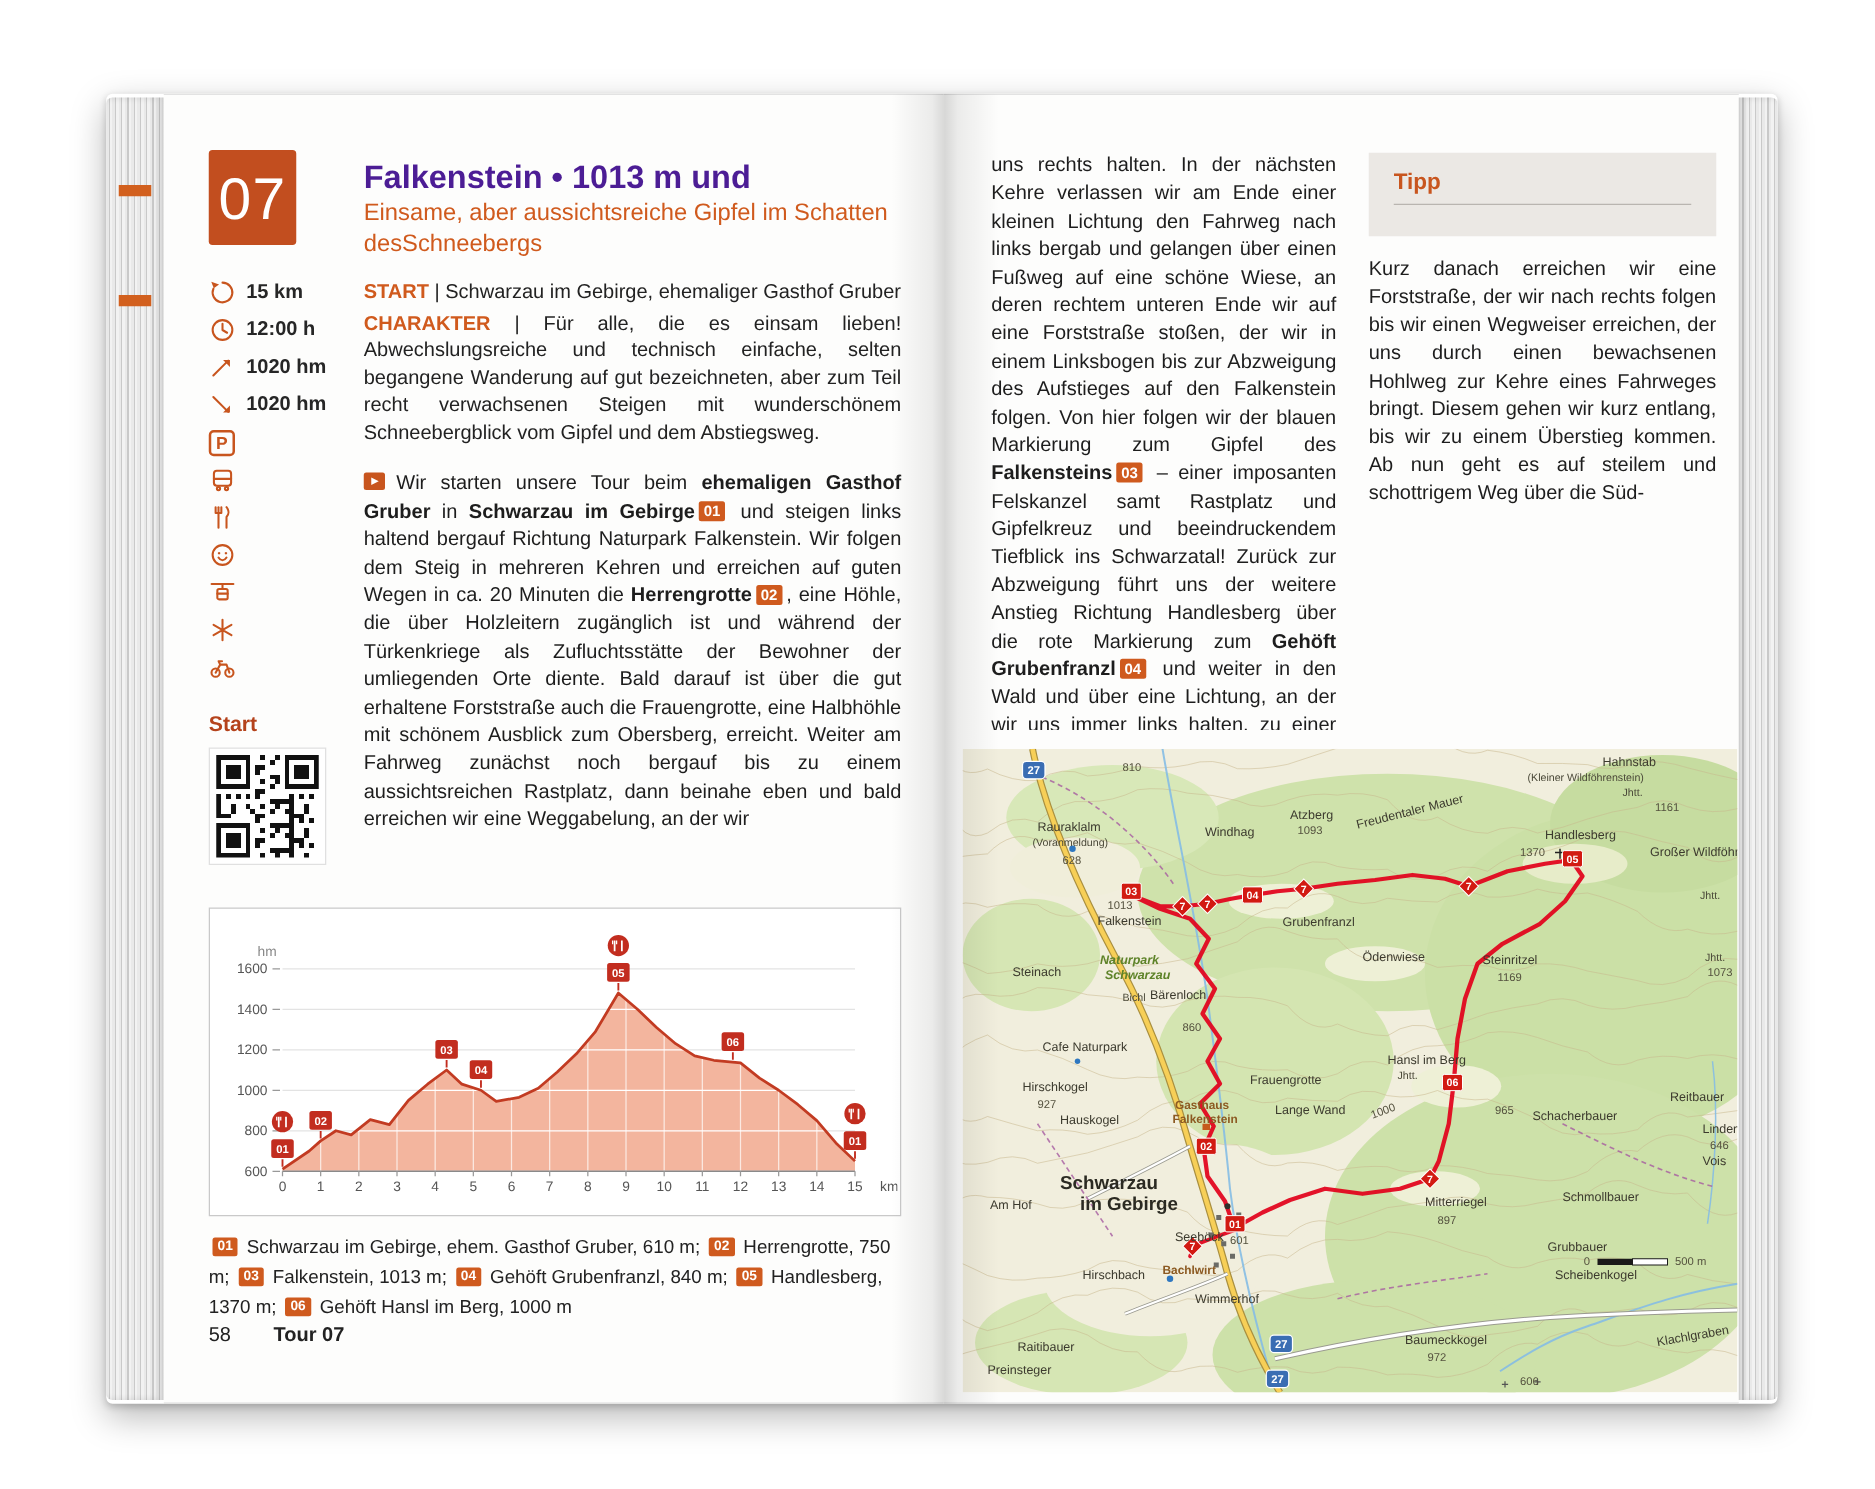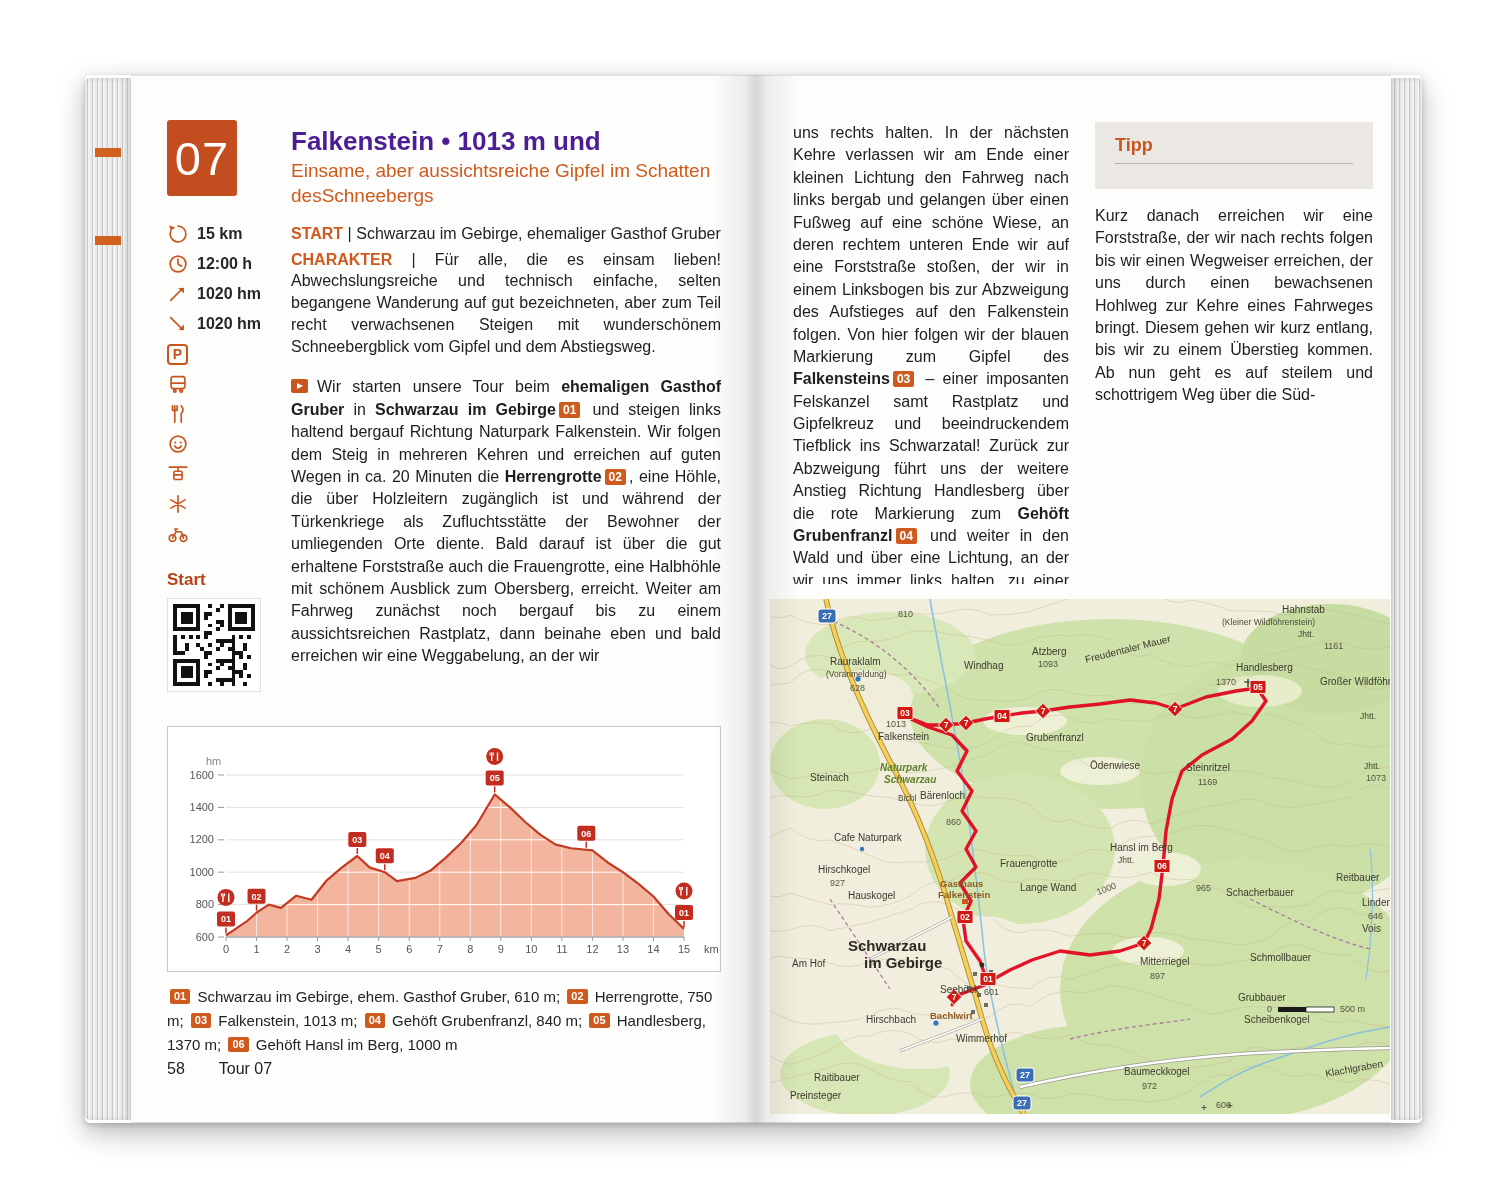--- a/index.html
+++ b/index.html
@@ -40,21 +40,21 @@
   .ax{font-size:11px;fill:#555}
   .axl{fill:#888}
   .grid{stroke:#e3e3e3;stroke-width:1}
   .tick{stroke:#999;stroke-width:1}
   .axis{stroke:#8a8a8a;stroke-width:1.2}
   .mkt{font-size:9px;font-weight:bold;fill:#fff}
   .legend{margin-top:13px;font-size:15px;line-height:1.6;color:#222;max-width:556px}
   .legend .wp{font-size:11px;vertical-align:2px}
   .footer-left{position:absolute;left:36px;bottom:44px;font-size:16px;color:#222}
   .footer-left .pgnum{margin-right:34px}
-  .footer-left .tourlbl{font-weight:normal}
+  .footer-left .tourlbl{font-weight:bold}
   
   .pr-inner{padding:46px 0 0 15px;height:100%;position:relative}
   .cols{display:flex;gap:26px;margin-left:23px;height:462px;overflow:hidden}
   .colA{width:276px;flex:none}
   .colB{width:278px;flex:none}
   .col-text{font-size:16px;line-height:1.40;color:#1d1d1d;text-align:justify}
   .tipp-box{background:#ebe8e4;padding:13px 20px 16px;margin-bottom:16px}
   .tipp-title{font-size:18px;font-weight:bold;color:#c8551e;padding-bottom:7px;border-bottom:1px solid #b9b5b0;margin-bottom:9px}
   .tipp-text{font-size:15.5px;line-height:1.38;color:#1d1d1d;text-align:justify}
   .map-wrap{margin-top:15px;margin-left:0;width:620px;height:515px;position:relative;overflow:hidden}

